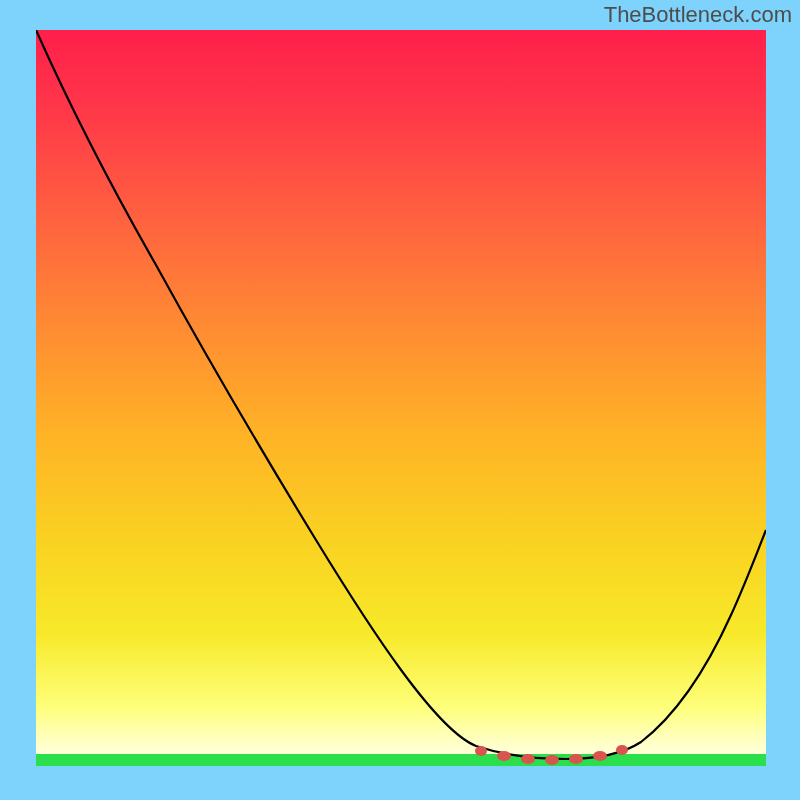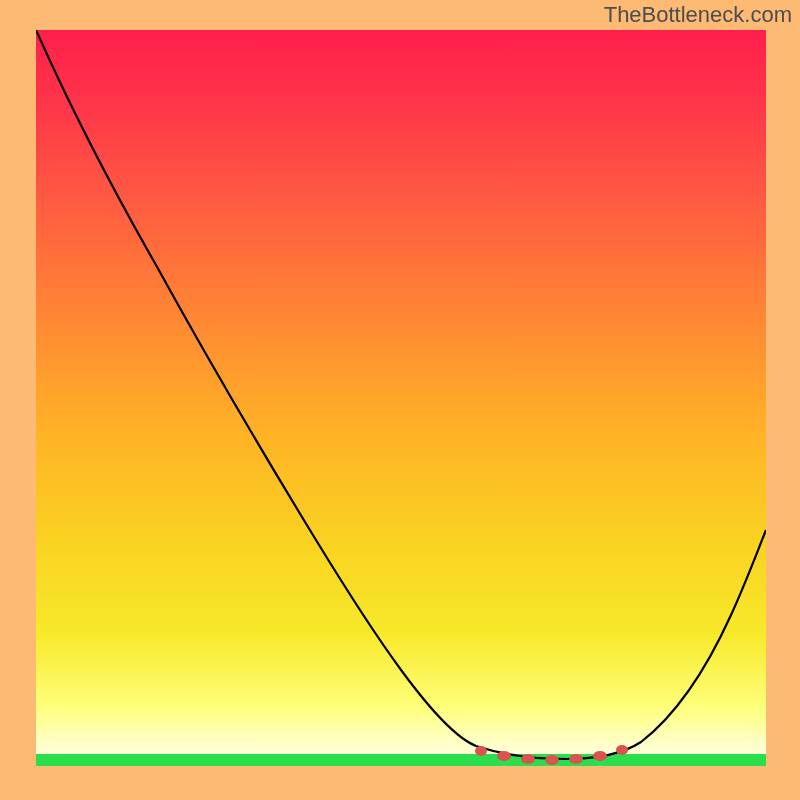--- a/index.html
+++ b/index.html
@@ -8,21 +8,21 @@
     width: 800px;
     height: 800px;
     background: #000000;
     overflow: hidden;
     font-family: Arial, Helvetica, sans-serif;
   }
   .outer {
     position: relative;
     width: 800px;
     height: 800px;
-    background: #fdba74;
+    background: #7dd3fc;
   }
   .watermark {
     position: absolute;
     top: 2px;
     right: 8px;
     color: #4d4d4d;
     font-size: 22px;
     font-weight: 500;
     letter-spacing: 0px;
     user-select: none;

